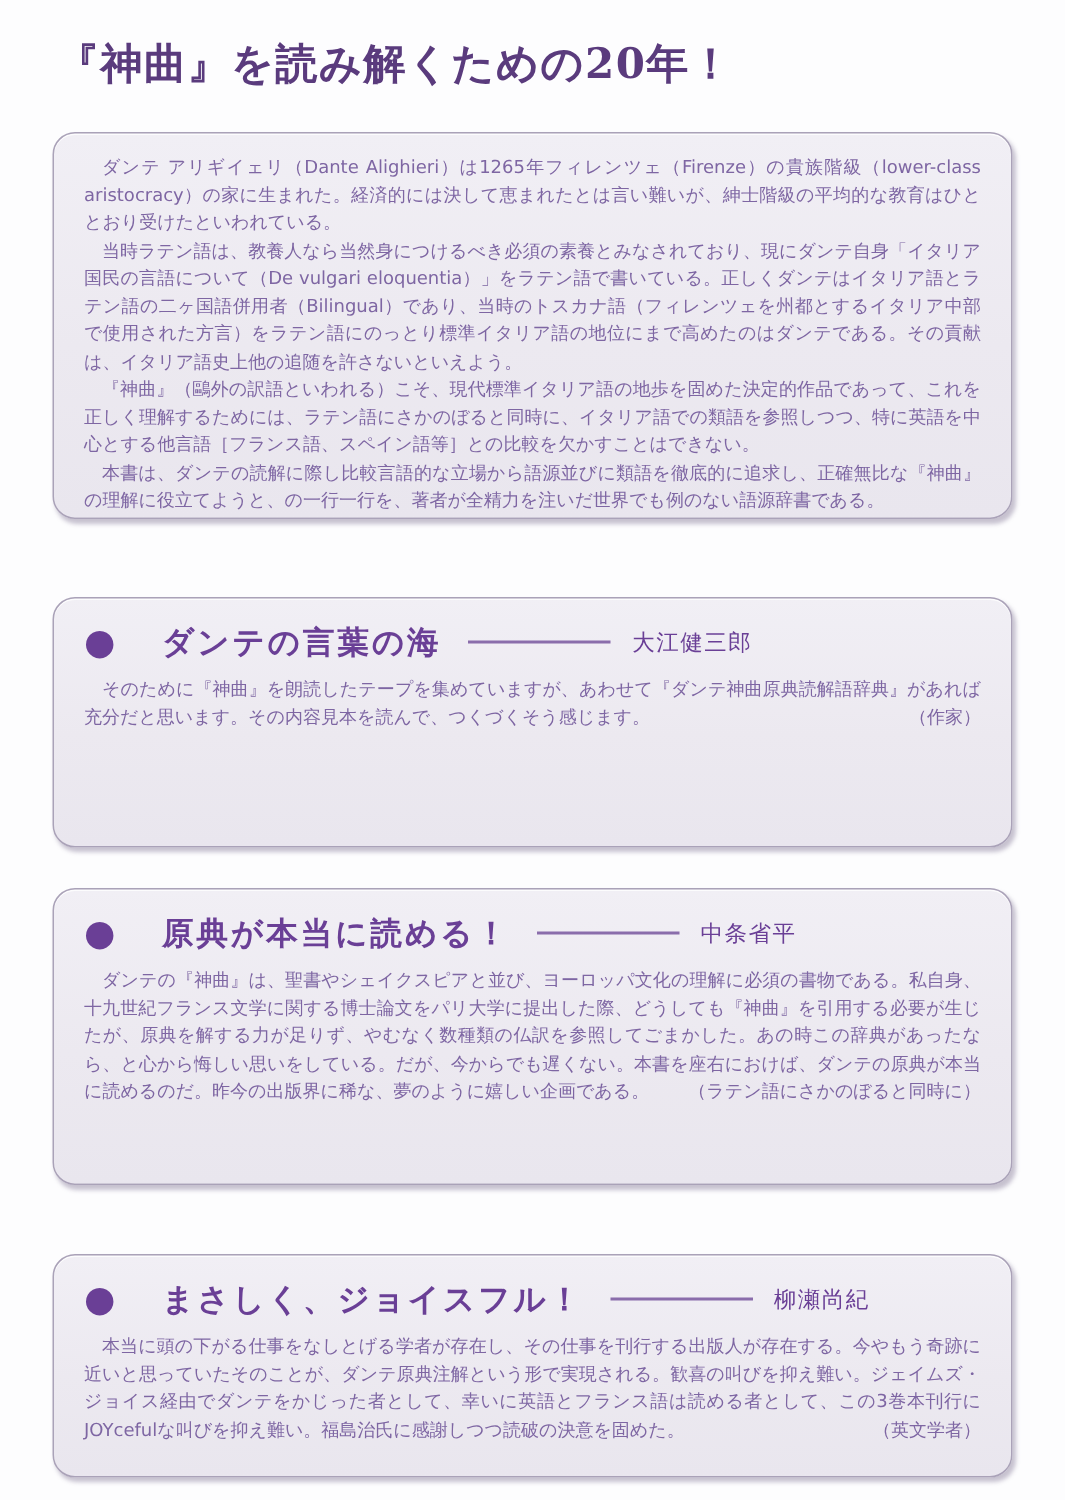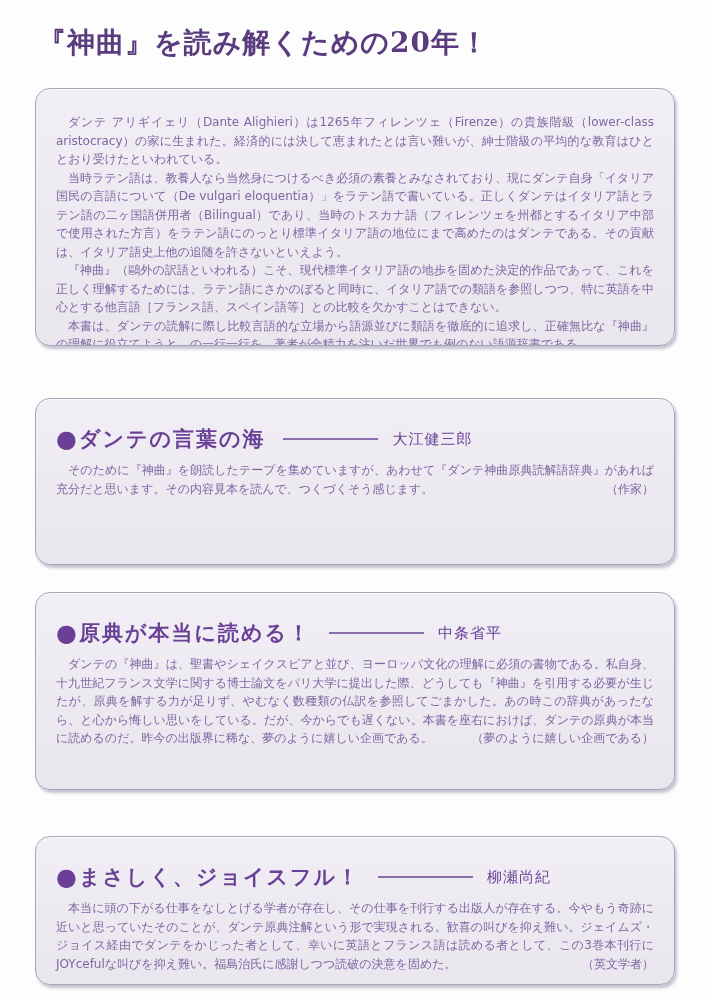--- a/index.html
+++ b/index.html
@@ -19,21 +19,21 @@
     letter-spacing:1px;
   }
 
   .panel{
     position:absolute;left:35px;width:640px;
     box-sizing:border-box;
     background:linear-gradient(180deg,#f1eff5 0%,#ecE9f0 55%,#e9e6ee 100%);
     border:1px solid #aaa2b8;
     border-radius:15px;
     box-shadow:2px 3px 3px rgba(130,120,150,0.45), inset 0 1px 0 rgba(255,255,255,0.8);
-    padding:24px 20px 10px 20px;
+    padding:13px 20px 10px 20px;
     overflow:hidden;
   }
   .panel.intro{top:88px;height:258px;}
   .panel.t1{top:398px;height:167px;}
   .panel.t2{top:592px;height:198px;}
   .panel.t3{top:836px;height:149px;}
 
   .body-text{color:#7e66a3;font-size:12px;line-height:18.5px;text-align:justify;}
   .para{margin:0;text-indent:1em;}
   .sig{float:right;text-indent:0;color:#7e66a3;}
@@ -41,21 +41,21 @@
   .t-head{
     display:flex;align-items:center;
     margin:2px 0 8px 0;
   }
   .bullet{
     color:#6a3f96;font-size:24px;line-height:1;
     margin-right:2px;
   }
   .t-title{
     color:#6a3f96;font-size:21px;font-weight:bold;
-    letter-spacing:2px;white-space:nowrap;
+    letter-spacing:2px;white-space:nowrap;margin-left:29px;
   }
   .sep-line{
     display:inline-block;width:95px;height:2px;
     background:#8a6dab;margin:0 14px 0 18px;flex:none;
   }
   .t-author{
     color:#6a3f96;font-size:15px;font-weight:normal;
     letter-spacing:1px;white-space:nowrap;
   }
 </style>
@@ -94,21 +94,21 @@
   <div class="panel t2">
     <div class="t-head">
       <span class="bullet">●</span>
       <span class="t-title">原典が本当に読める！</span>
       <span class="sep-line"></span>
       <span class="t-author">中条省平</span>
     </div>
     <div class="body-text">
       <p class="para">
         <span>ダンテの『神曲』は、聖書やシェイクスピアと並び、ヨーロッパ文化の理解に必須の書物である。私自身、十九世紀フランス文学に関する博士論文をパリ大学に提出した際、どうしても『神曲』を引用する必要が生じたが、原典を解する力が足りず、やむなく数種類の仏訳を参照してごまかした。あの時この辞典があったなら、と心から悔しい思いをしている。だが、今からでも遅くない。本書を座右におけば、ダンテの原典が本当に読めるのだ。昨今の出版界に稀な、夢のように嬉しい企画である。</span>
-        <span class="sig">（夢のように嬉しい企画である）</span>
+        <span class="sig">（ラテン語にさかのぼると同時に）</span>
       </p>
     </div>
   </div>
 
   <div class="panel t3">
     <div class="t-head">
       <span class="bullet">●</span>
       <span class="t-title">まさしく、ジョイスフル！</span>
       <span class="sep-line"></span>
       <span class="t-author">柳瀬尚紀</span>

